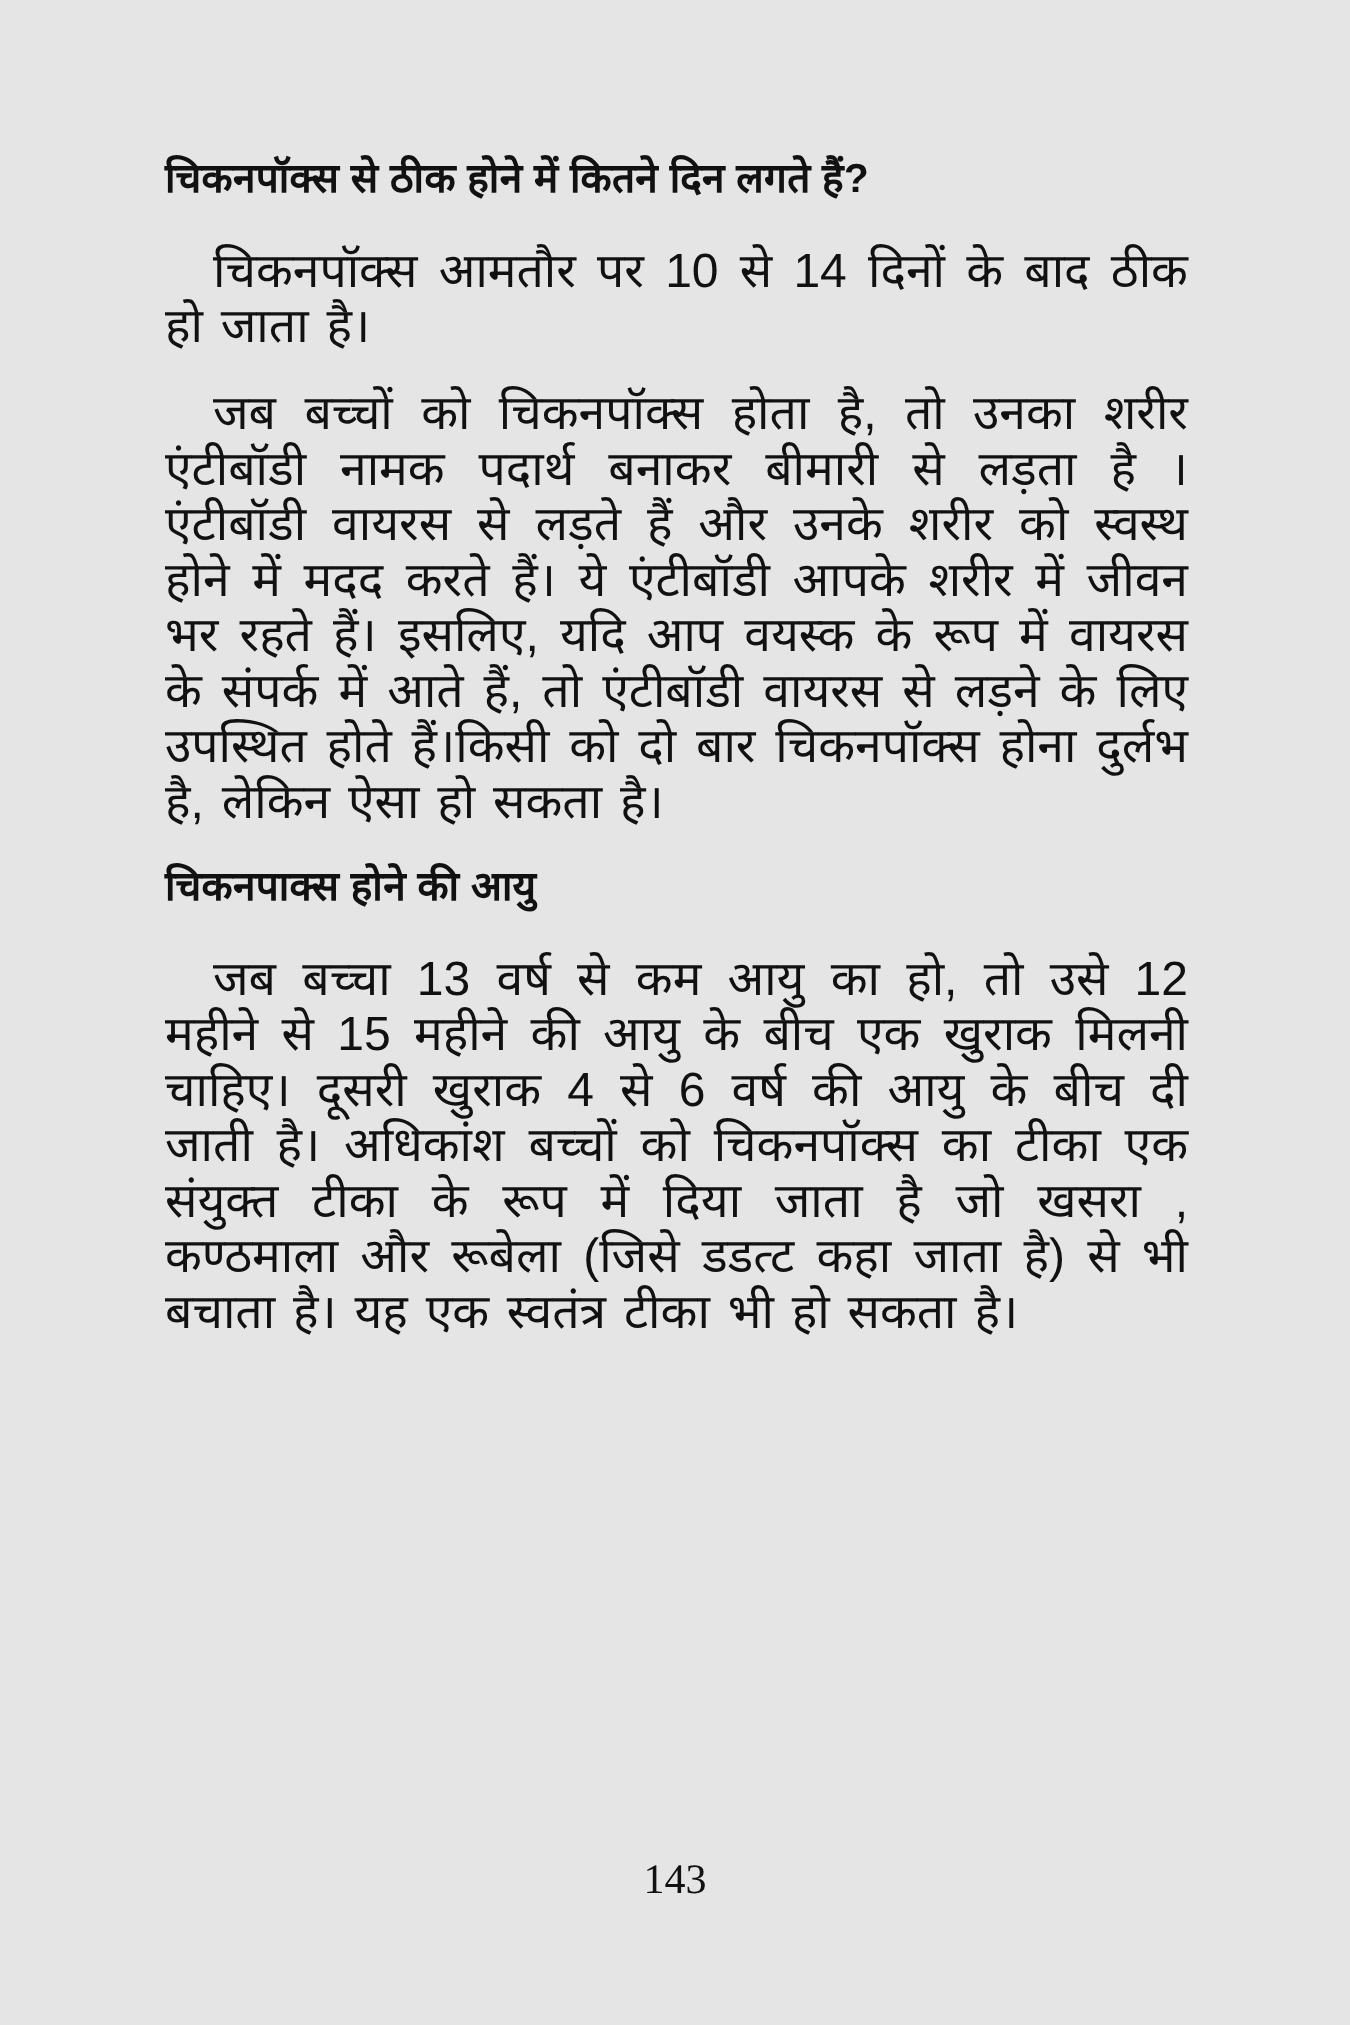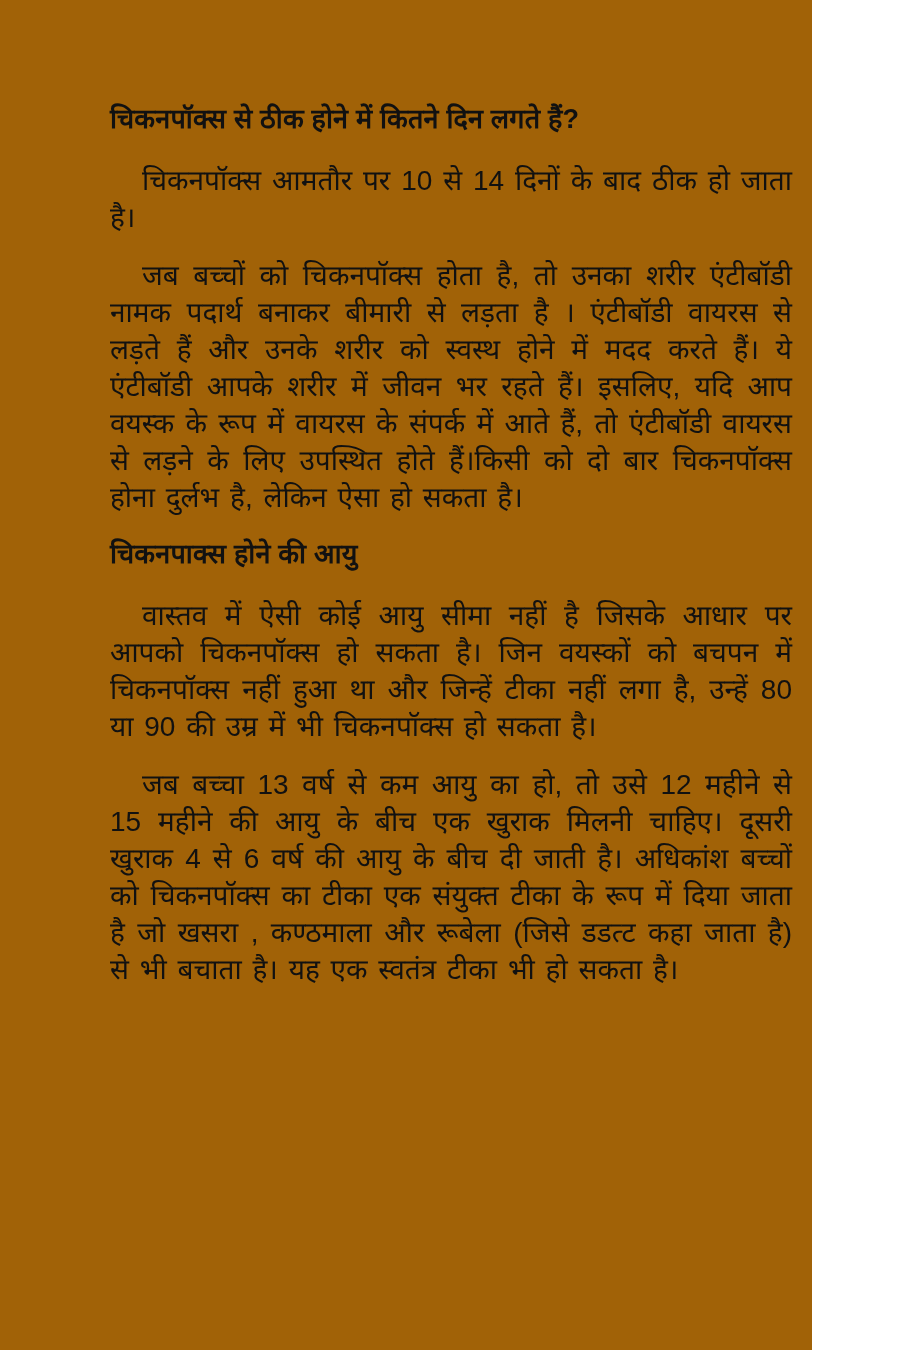--- a/index.html
+++ b/index.html
@@ -12,40 +12,40 @@
     height: 1350px;
     position: relative;
     font-family: "Liberation Sans", sans-serif;
     color: #111111;
     overflow: hidden;
   }
   .page {
     position: absolute;
     top: 0;
     left: 0;
-    width: 812px;
+    width: 900px;
     height: 1350px;
-    background: #a16207;
+    background: #e5e5e5;
   }
   .content {
     position: absolute;
     top: 102px;
     left: 110px;
     width: 682px;
   }
   .section-heading {
     font-size: 27px;
     font-weight: 700;
     line-height: 34px;
     margin: 0 0 26px 0;
     text-align: left;
     letter-spacing: 0.2px;
   }
   .para {
-    font-size: 28px;
+    font-size: 32px;
     line-height: 37px;
     text-align: justify;
     text-justify: inter-word;
     text-indent: 32px;
     margin: 0 0 21px 0;
     word-spacing: 3px;
   }
   .section {
     margin: 0 0 6px 0;
   }
@@ -70,22 +70,22 @@
   <div class="content">
 
     <div class="section">
       <h2 class="section-heading">चिकनपॉक्स से ठीक होने में कितने दिन लगते हैं?</h2>
       <p class="para">चिकनपॉक्स आमतौर पर 10 से 14 दिनों के बाद ठीक हो जाता है।</p>
       <p class="para">जब बच्चों को चिकनपॉक्स होता है, तो उनका शरीर एंटीबॉडी नामक पदार्थ बनाकर बीमारी से लड़ता है । एंटीबॉडी वायरस से लड़ते हैं और उनके शरीर को स्वस्थ होने में मदद करते हैं। ये एंटीबॉडी आपके शरीर में जीवन भर रहते हैं। इसलिए, यदि आप वयस्क के रूप में वायरस के संपर्क में आते हैं, तो एंटीबॉडी वायरस से लड़ने के लिए उपस्थित होते हैं।किसी को दो बार चिकनपॉक्स होना दुर्लभ है, लेकिन ऐसा हो सकता है।</p>
     </div>
 
     <div class="section">
       <h2 class="section-heading">चिकनपाक्स होने की आयु</h2>
-      <p class="para">वास्तव में ऐसी कोई आयु सीमा नहीं है जिसके आधार पर आपको चिकनपॉक्स हो सकता है। जिन वयस्कों को बचपन में चिकनपॉक्स नहीं हुआ था और जिन्हें टीका नहीं लगा है, उन्हें 80 या 90 की उम्र में भी चिकनपॉक्स हो सकता है।</p>
     </div>
 
     <div class="section">
       <p class="para">जब बच्चा 13 वर्ष से कम आयु का हो, तो उसे 12 महीने से 15 महीने की आयु के बीच एक खुराक मिलनी चाहिए। दूसरी खुराक 4 से 6 वर्ष की आयु के बीच दी जाती है। अधिकांश बच्चों को चिकनपॉक्स का टीका एक संयुक्त टीका के रूप में दिया जाता है जो खसरा , कण्ठमाला और रूबेला (जिसे डडत्ट कहा जाता है) से भी बचाता है। यह एक स्वतंत्र टीका भी हो सकता है।</p>
     </div>
 
   </div>
 
+  <div class="page-number">143</div>
 </div>
 
 </body></html>

